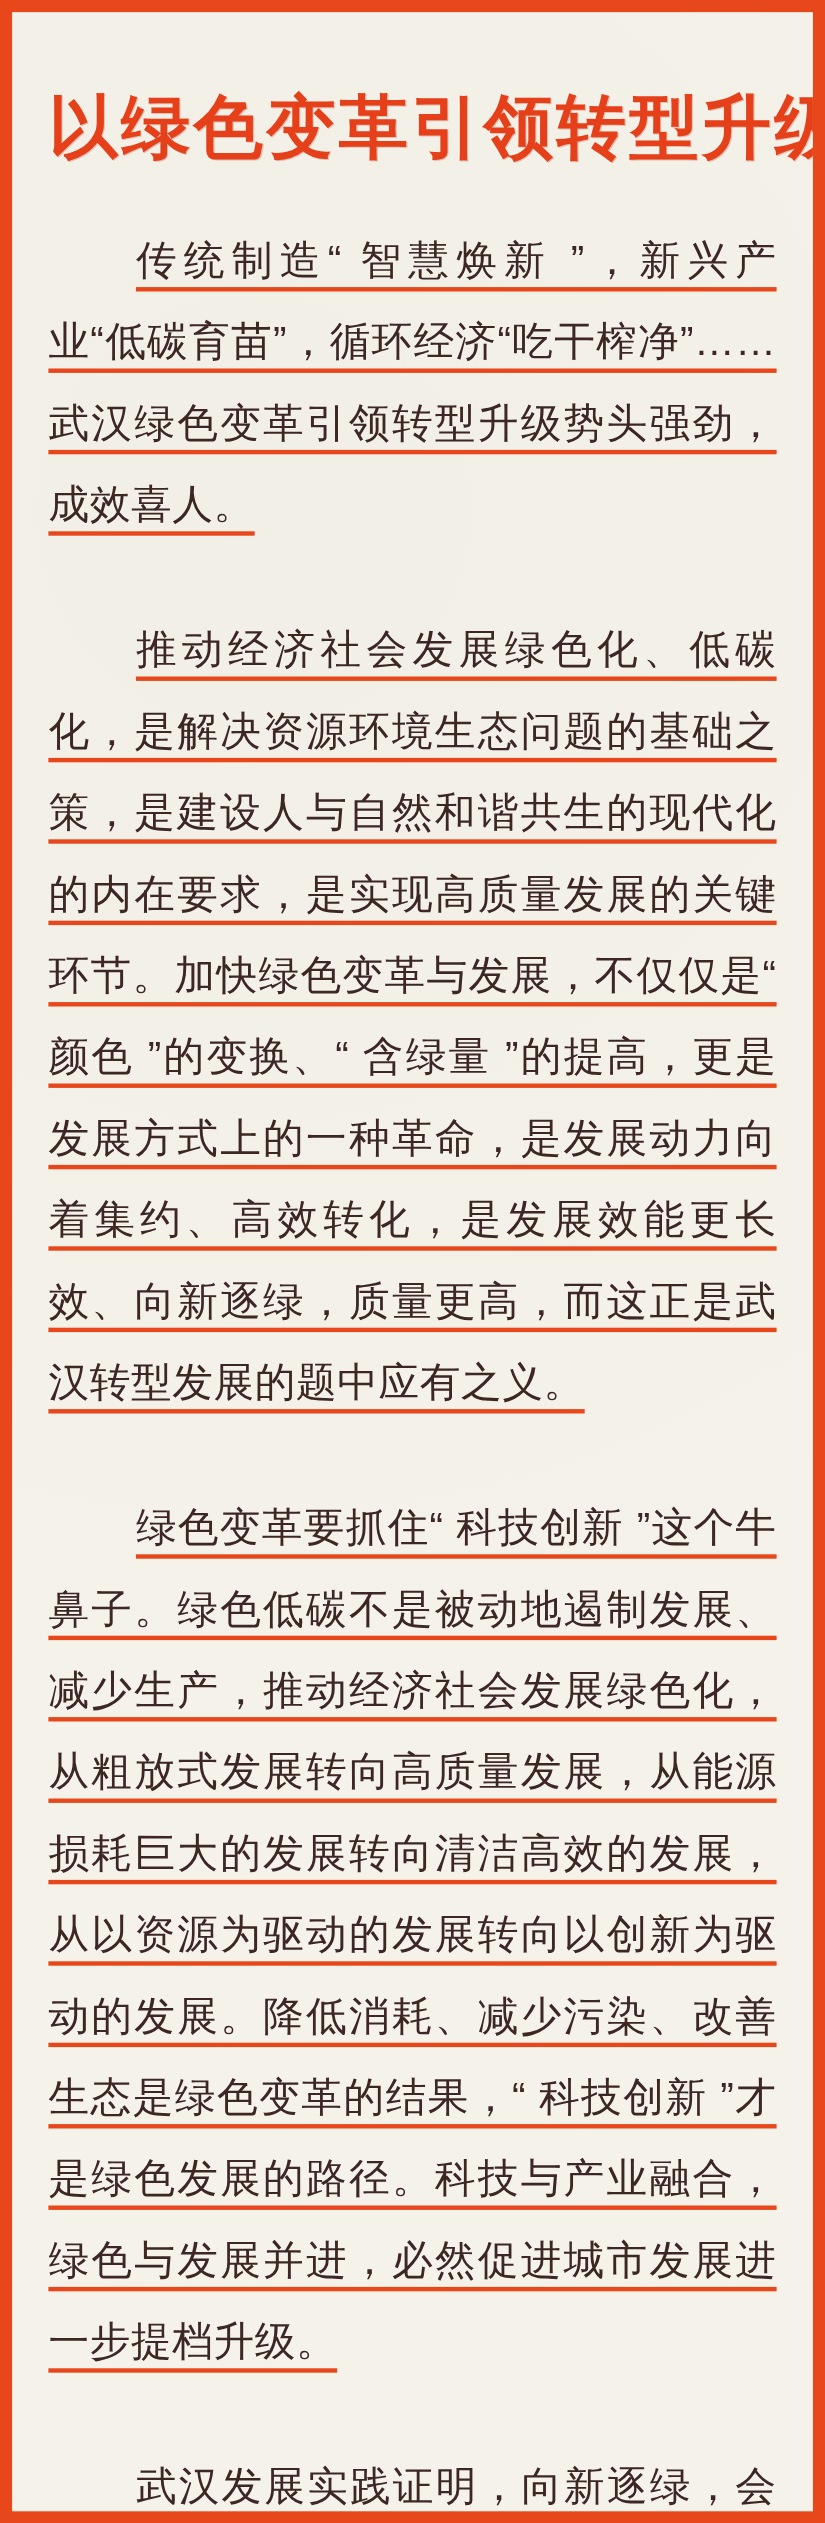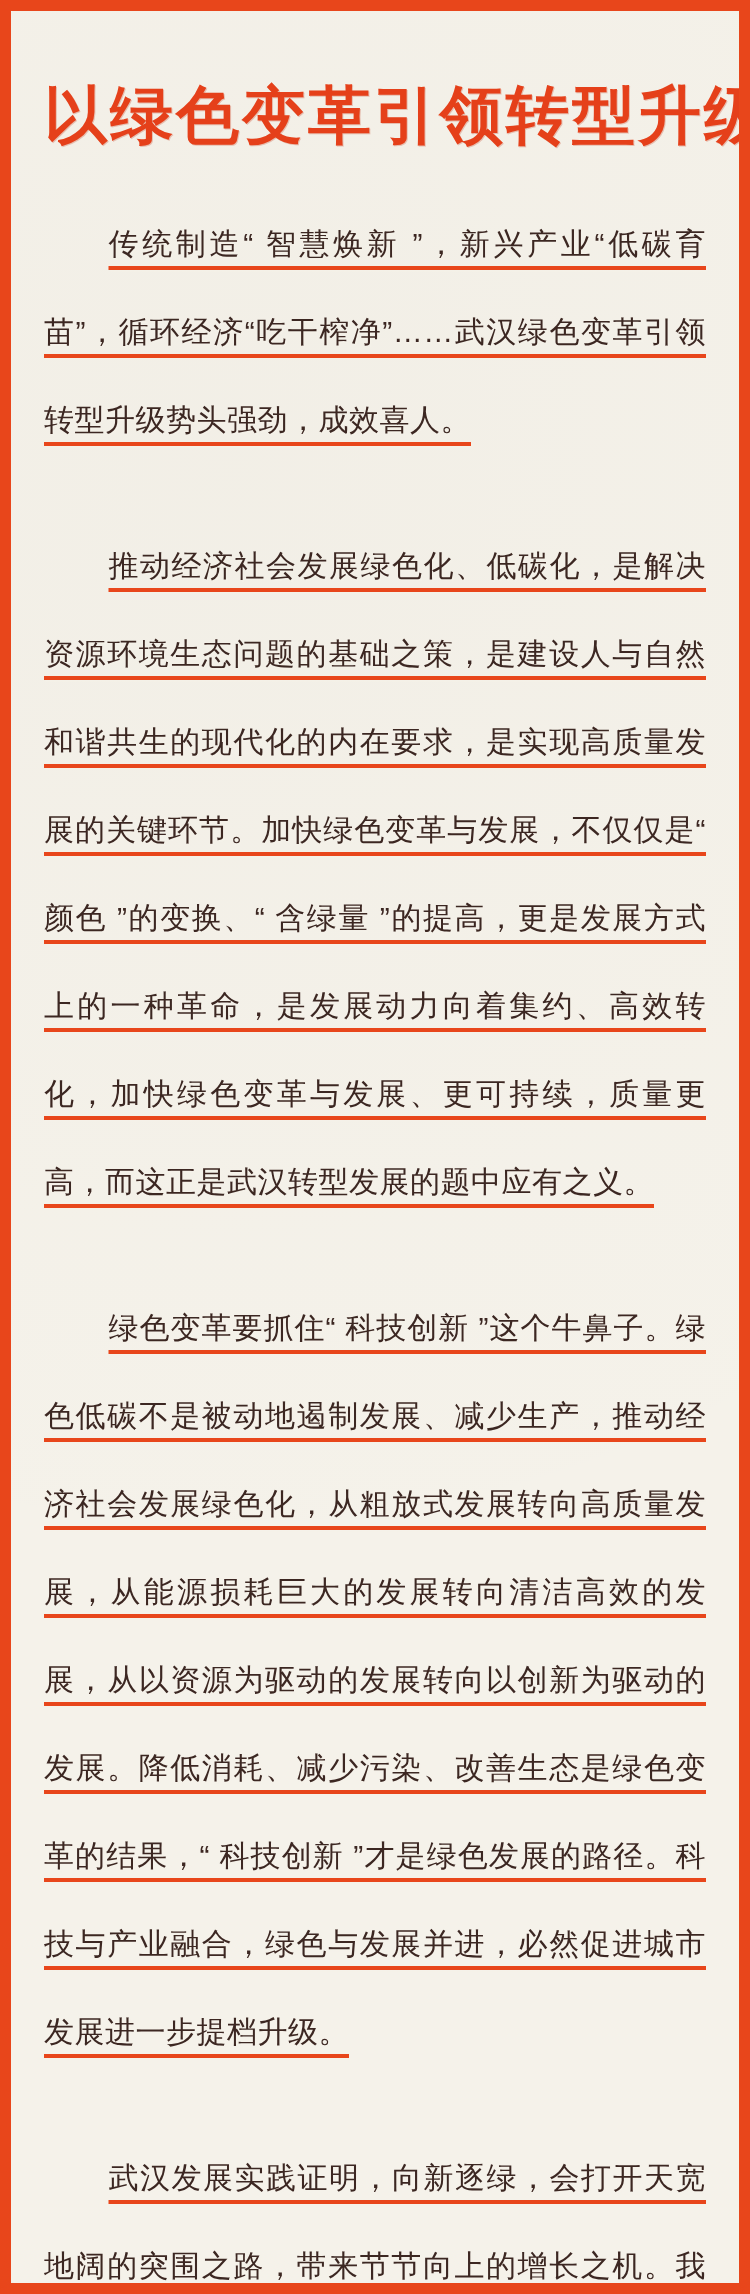--- a/index.html
+++ b/index.html
@@ -39,22 +39,22 @@
   }
 
   .article {
     margin: 0;
     padding: 0;
   }
 
   .article p {
     margin: 58px 0 0 0;
     color: #3C2722;
-    font-size: 30px;
-    line-height: 88px;
+    font-size: 37px;
+    line-height: 74px;
     text-align: justify;
     text-justify: inter-character;
     text-indent: 2.15em;
     letter-spacing: 0.5px;
     text-decoration-line: underline;
     text-decoration-color: #E8461B;
     text-decoration-thickness: 4px;
     text-underline-offset: 12px;
     text-decoration-skip-ink: none;
     text-shadow: 1.5px 1.5px 0 rgba(245, 242, 234, 0.6);
@@ -65,17 +65,17 @@
   }
 </style>
 </head>
 <body>
 
 <div class="poster">
   <h1 class="poster-title">以绿色变革引领转型升级</h1>
 
   <div class="article">
     <p class="first">传统制造“ 智慧焕新 ”，新兴产业“低碳育苗”，循环经济“吃干榨净”……武汉绿色变革引领转型升级势头强劲，成效喜人。</p>
-    <p>推动经济社会发展绿色化、低碳化，是解决资源环境生态问题的基础之策，是建设人与自然和谐共生的现代化的内在要求，是实现高质量发展的关键环节。加快绿色变革与发展，不仅仅是“ 颜色 ”的变换、“ 含绿量 ”的提高，更是发展方式上的一种革命，是发展动力向着集约、高效转化，加快绿色变革与发展、更可持续，质量更高，而这正是武汉转型发展的题中应有之义。</p>
+    <p>推动经济社会发展绿色化、低碳化，是解决资源环境生态问题的基础之策，是建设人与自然和谐共生的现代化的内在要求，是实现高质量发展的关键环节。加快绿色变革与发展，不仅仅是“ 颜色 ”的变换、“ 含绿量 ”的提高，更是发展方式上的一种革命，是发展动力向着集约、高效转化，是发展效能更长效、向新逐绿，质量更高，而这正是武汉转型发展的题中应有之义。</p>
     <p>绿色变革要抓住“ 科技创新 ”这个牛鼻子。绿色低碳不是被动地遏制发展、减少生产，推动经济社会发展绿色化，从粗放式发展转向高质量发展，从能源损耗巨大的发展转向清洁高效的发展，从以资源为驱动的发展转向以创新为驱动的发展。降低消耗、减少污染、改善生态是绿色变革的结果，“ 科技创新 ”才是绿色发展的路径。科技与产业融合，绿色与发展并进，必然促进城市发展进一步提档升级。</p>
     <p>武汉发展实践证明，向新逐绿，会打开天宽地阔的突围之路，带来节节向上的增长之机。我们当锚定目标、乘势而上，推动城市绿色变革和转型突围向纵深挺进。</p>
   </div>
 </div>
 
 </body></html>

